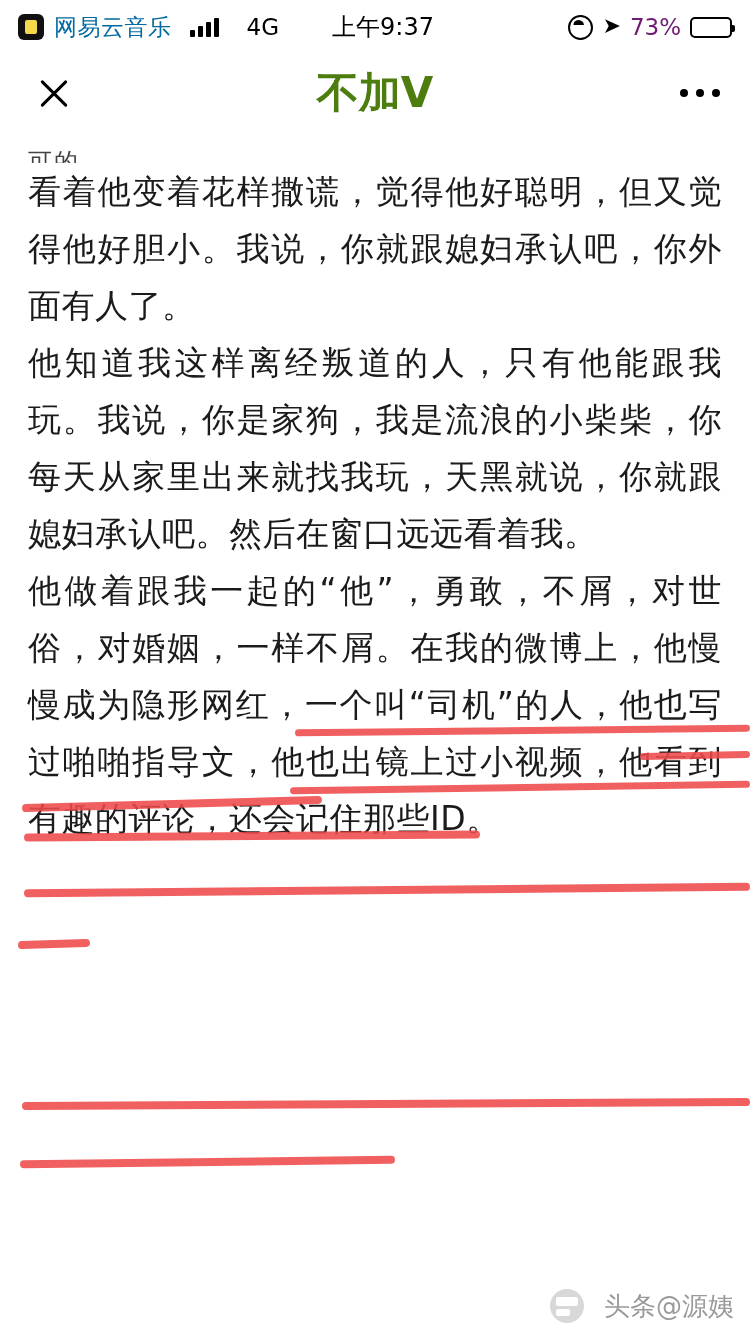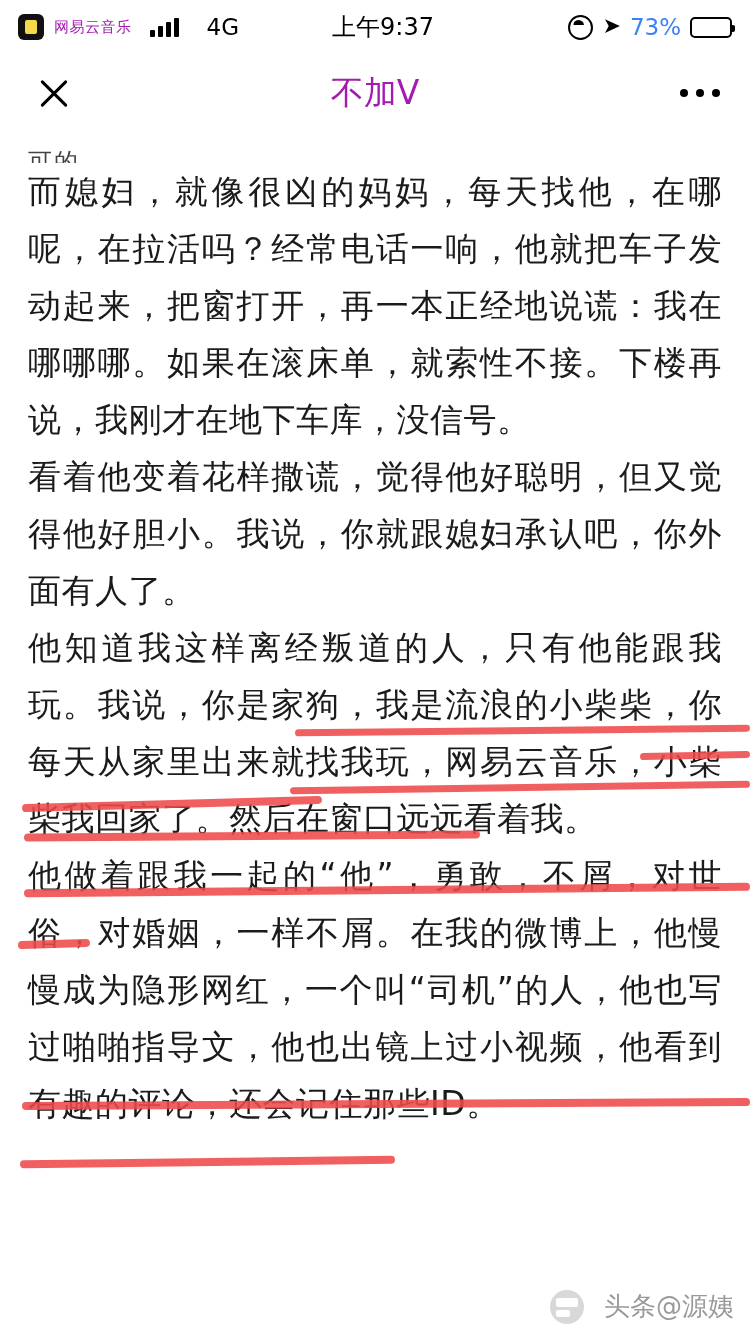--- a/index.html
+++ b/index.html
@@ -41,22 +41,22 @@
   }
   .app-badge::after {
     content: "";
     position: absolute;
     left: 7px; top: 6px;
     width: 12px; height: 14px;
     border-radius: 2px;
     background: #f5d94a;
   }
   .app-name {
-    font-size: 15px;
-    color: #a21caf;
+    font-size: 23px;
+    color: #0369a1;
     letter-spacing: .5px;
   }
   .signal {
     display: flex;
     align-items: flex-end;
     gap: 3px;
     height: 20px;
     margin-left: 8px;
   }
   .signal i {
@@ -107,21 +107,21 @@
   }
   .arrow-glyph {
     font-size: 22px;
     color: #000;
     line-height: 1;
     display: inline-block;
     transform: translateY(-1px);
   }
   .batt-pct {
     font-size: 23px;
-    color: #3b82f6;
+    color: #701a75;
   }
   .battery {
     width: 42px; height: 21px;
     border: 2px solid #000;
     border-radius: 5px;
     position: relative;
     box-sizing: border-box;
     padding: 2px;
   }
   .battery::after {
@@ -159,23 +159,23 @@
     content: "";
     position: absolute;
     left: 2px; top: 19px;
     width: 36px; height: 3px;
     background: #000;
     border-radius: 2px;
   }
   .nav-close::before { transform: rotate(45deg); }
   .nav-close::after  { transform: rotate(-45deg); }
   .nav-title {
-    font-size: 33px;
-    color: #a21caf;
-    font-weight: 400;
+    font-size: 42px;
+    color: #4d7c0f;
+    font-weight: 700;
   }
   .nav-more {
     position: absolute;
     right: 30px;
     top: 50%;
     transform: translateY(-50%);
     display: flex;
     gap: 8px;
     cursor: pointer;
   }
@@ -228,21 +228,21 @@
     border-radius: 4px;
     opacity: .88;
   }
 
   
   .watermark {
     position: absolute;
     right: 16px;
     bottom: 10px;
     display: flex;
-    align-items: flex-end;
+    align-items: flex-start;
     gap: 20px;
     z-index: 5;
   }
   .wm-logo {
     width: 34px; height: 34px;
     border-radius: 50%;
     background: #d8d8d8;
     position: relative;
     overflow: hidden;
   }
@@ -296,23 +296,22 @@
   <div class="nav-title">不加V</div>
   <div class="nav-more">
     <span></span>
       <span></span>
       <span></span>
   </div>
 </div>
 
 <div class="article">
   <div class="cut-line">可的。</div>
-  <p class="para">而媳妇，就像很凶的妈妈，每天找他，在哪呢，在拉活吗？经常电话一响，他就把车子发动起来，把窗打开，再一本正经地说谎：我在哪哪哪。如果在滚床单，就索性不接。下楼再说，我刚才在地下车库，没信号。</p>
   <p class="para">看着他变着花样撒谎，觉得他好聪明，但又觉得他好胆小。我说，你就跟媳妇承认吧，你外面有人了。</p>
-  <p class="para">他知道我这样离经叛道的人，只有他能跟我玩。我说，你是家狗，我是流浪的小柴柴，你每天从家里出来就找我玩，网易云音乐，小柴柴我回家了。然后在窗口远远看着我。</p>
+  <p class="para">他知道我这样离经叛道的人，只有他能跟我玩。我说，你是家狗，我是流浪的小柴柴，你每天从家里出来就找我玩，天黑就说，你就跟媳妇承认吧。然后在窗口远远看着我。</p>
   <p class="para">他做着跟我一起的“他”，勇敢，不屑，对世俗，对婚姻，一样不屑。在我的微博上，他慢慢成为隐形网红，一个叫“司机”的人，他也写过啪啪指导文，他也出镜上过小视频，他看到有趣的评论，还会记住那些ID。</p>
 </div>
 
 <div class="marks">
   <div class="mark" style="left:295px; top:727px; width:455px; height:7px; transform:rotate(-0.6deg);"></div>
   <div class="mark" style="left:640px; top:752px; width:110px; height:7px; transform:rotate(-1.2deg);"></div>
   <div class="mark" style="left:290px; top:784px; width:460px; height:7px; transform:rotate(-0.8deg);"></div>
   <div class="mark" style="left:22px; top:800px; width:300px; height:8px; transform:rotate(-1.6deg);"></div>
   <div class="mark" style="left:24px; top:832px; width:456px; height:8px; transform:rotate(-0.4deg);"></div>
   <div class="mark" style="left:24px; top:886px; width:726px; height:8px; transform:rotate(-0.5deg);"></div>

